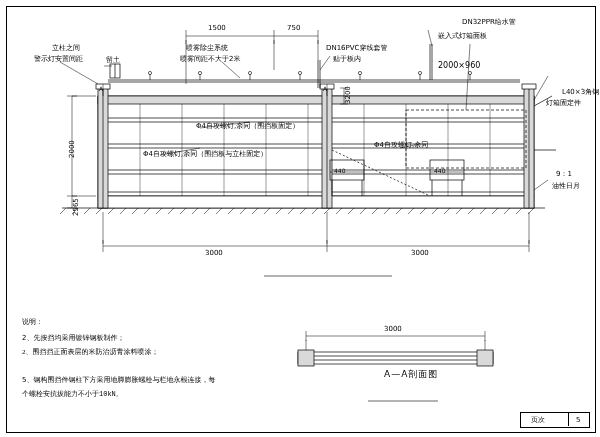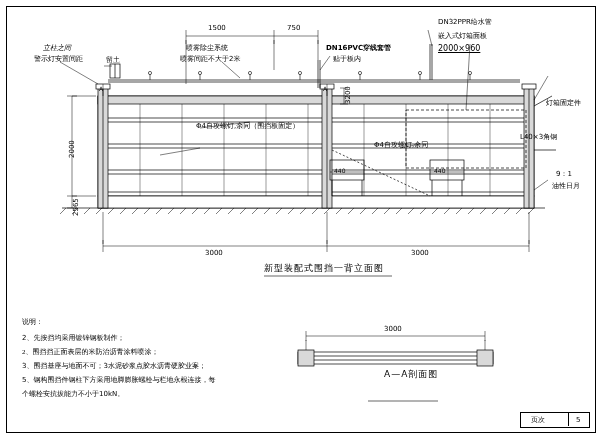--- a/index.html
+++ b/index.html
@@ -5,21 +5,21 @@
   html,body{margin:0;padding:0;background:#ffffff;}
   body{width:600px;height:437px;overflow:hidden;font-family:"DejaVu Sans","Liberation Sans",sans-serif;}
   #sheet{position:relative;width:600px;height:437px;background:#fff;}
   .frame{position:absolute;border:1px solid #000;}
   .ln{position:absolute;background:#000;}
   .vl{width:1px;}
   .txt{position:absolute;white-space:nowrap;color:#000;font-size:7px;line-height:9px;}
   .txt.cn{font-family:"DejaVu Sans","Liberation Sans",sans-serif;}
   .sm{font-size:6px;}
   .title{font-size:9px;letter-spacing:1px;}
-  .u{text-decoration:underline;}
+  .u{margin-top:17px;}
   .box{position:absolute;border:1px solid #000;background:#fff;}
   .rot{position:absolute;transform-origin:0 0;white-space:nowrap;font-size:7px;}
   svg{position:absolute;left:0;top:0;overflow:visible;}
 </style>
 </head>
 <body>
 
 <div id="sheet">
 
   <div class="frame" style="left:6px;top:6px;width:588px;height:425px;"></div>
@@ -249,58 +249,57 @@
   <div class="txt" style="left:411px;top:249px;">3000</div>
 
   <div class="rot" style="left:68px;top:158px;transform:rotate(-90deg);">2000</div>
   <div class="rot" style="left:72px;top:216px;transform:rotate(-90deg);">2565</div>
 
   <div class="rot sm" style="left:344px;top:104px;transform:rotate(-90deg);">3200</div>
 
   <div class="txt sm" style="left:334px;top:166px;">440</div>
   <div class="txt sm" style="left:434px;top:166px;">440</div>
 
-  <div class="txt cn" style="left:43px;top:44px;font-style:italic;">立柱之间</div>
+  <div class="txt cn" style="left:52px;top:44px;">立柱之间</div>
   <div class="txt cn" style="left:34px;top:55px;">警示灯安置间距</div>
 
   <div class="txt cn" style="left:106px;top:56px;text-align:center;">留土</div>
 
   <div class="txt cn" style="left:186px;top:44px;">喷雾除尘系统</div>
   <div class="txt cn" style="left:180px;top:55px;">喷雾间距不大于2米</div>
 
-  <div class="txt cn" style="left:326px;top:44px;font-weight:bold;">DN16PVC穿线套管</div>
+  <div class="txt cn" style="left:326px;top:44px;">DN16PVC穿线套管</div>
   <div class="txt cn" style="left:333px;top:55px;">贴于板内</div>
 
-  <div class="txt cn" style="left:422px;top:18px;padding-left:16px;">DN32PPR给水管</div>
+  <div class="txt cn" style="left:446px;top:18px;padding-left:16px;">DN32PPR给水管</div>
 
   <div class="txt cn" style="left:438px;top:32px;">嵌入式灯箱面板</div>
   <div class="txt cn u" style="left:438px;top:44px;font-size:8px;">2000×960</div>
 
-  <div class="txt cn" style="left:520px;top:88px;margin-top:45px;">L40×3角钢</div>
+  <div class="txt cn" style="left:562px;top:88px;">L40×3角钢</div>
   <div class="txt cn" style="left:546px;top:99px;">灯箱固定件</div>
 
   <div class="txt cn" style="left:196px;top:122px;">Φ4自攻螺钉,余同（围挡板固定）</div>
+  <div class="txt cn" style="left:143px;top:150px;">Φ4自攻螺钉,余同（围挡板与立柱固定）</div>
   <div class="txt cn" style="left:374px;top:141px;">Φ4自攻螺钉,余同</div>
 
   <div class="txt cn" style="left:556px;top:170px;">9：1</div>
   <div class="txt cn" style="left:552px;top:182px;">油性日月</div>
 
   <div class="txt cn" style="left:99px;top:84px;font-size:6px;">A</div>
   <div class="txt cn" style="left:323px;top:84px;font-size:6px;">A</div>
 
-  <div class="txt cn title" style="left:264px;top:264px;">新型装配式围挡一背立面图</div>
 
   <div class="txt" style="left:384px;top:325px;">3000</div>
   <div class="txt cn title" style="left:368px;top:370px;margin-left:16px;">A—A剖面图</div>
 
   <div class="txt cn" style="left:22px;top:318px;">说明：</div>
   <div class="txt cn" style="left:22px;top:334px;">2、先按挡均采用镀锌钢板制作；</div>
   <div class="txt cn" style="left:22px;top:348px;font-family:Liberation Serif, serif;">2、围挡挡正面表层的米防治沥青涂料喷涂；</div>
-  <div class="txt cn" style="left:22px;top:362px;">3、围挡基座与地面不可；3水泥砂浆点胶水沥青硬胶业案；</div>
   <div class="txt cn" style="left:22px;top:376px;">5、钢构围挡件钢柱下方采用地脚膨胀螺栓与栏地永根连接，每</div>
-  <div class="txt cn" style="left:22px;top:390px;">个螺栓安抗拔能力不小于10kN。</div>
+  <div class="txt cn" style="left:22px;top:390px;font-family:Liberation Mono, monospace;">个螺栓安抗拔能力不小于10kN。</div>
 
   <div class="box" style="left:520px;top:412px;width:68px;height:14px;"></div>
   <div class="ln vl" style="left:568px;top:412px;height:14px;"></div>
   <div class="txt cn" style="left:531px;top:416px;">页次</div>
   <div class="txt" style="left:576px;top:416px;">5</div>
 
 </div>
 
 </body></html>

